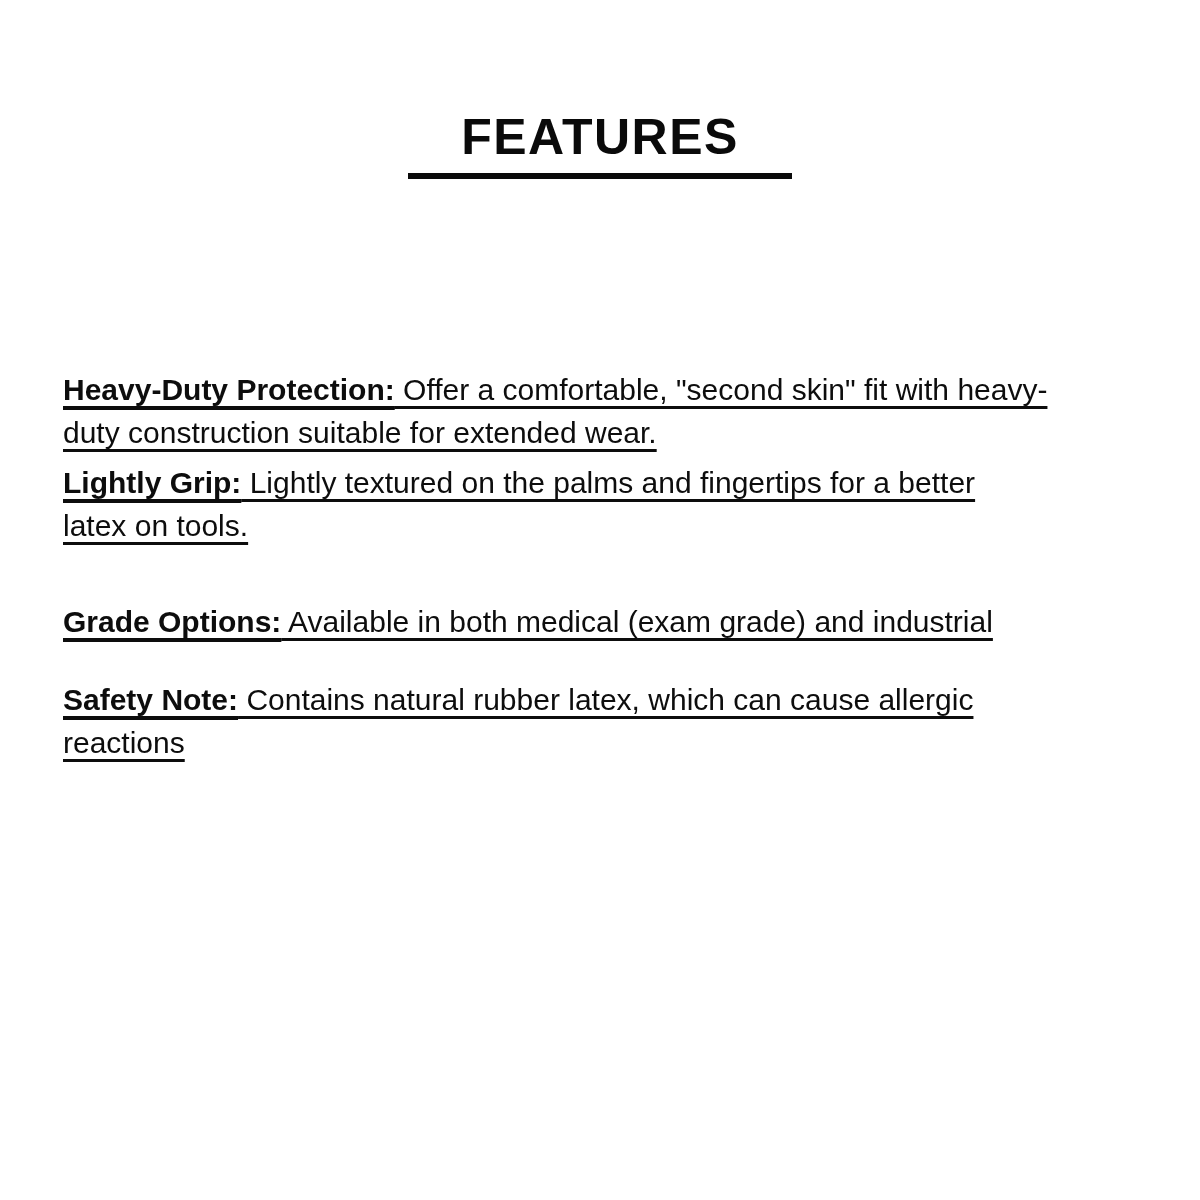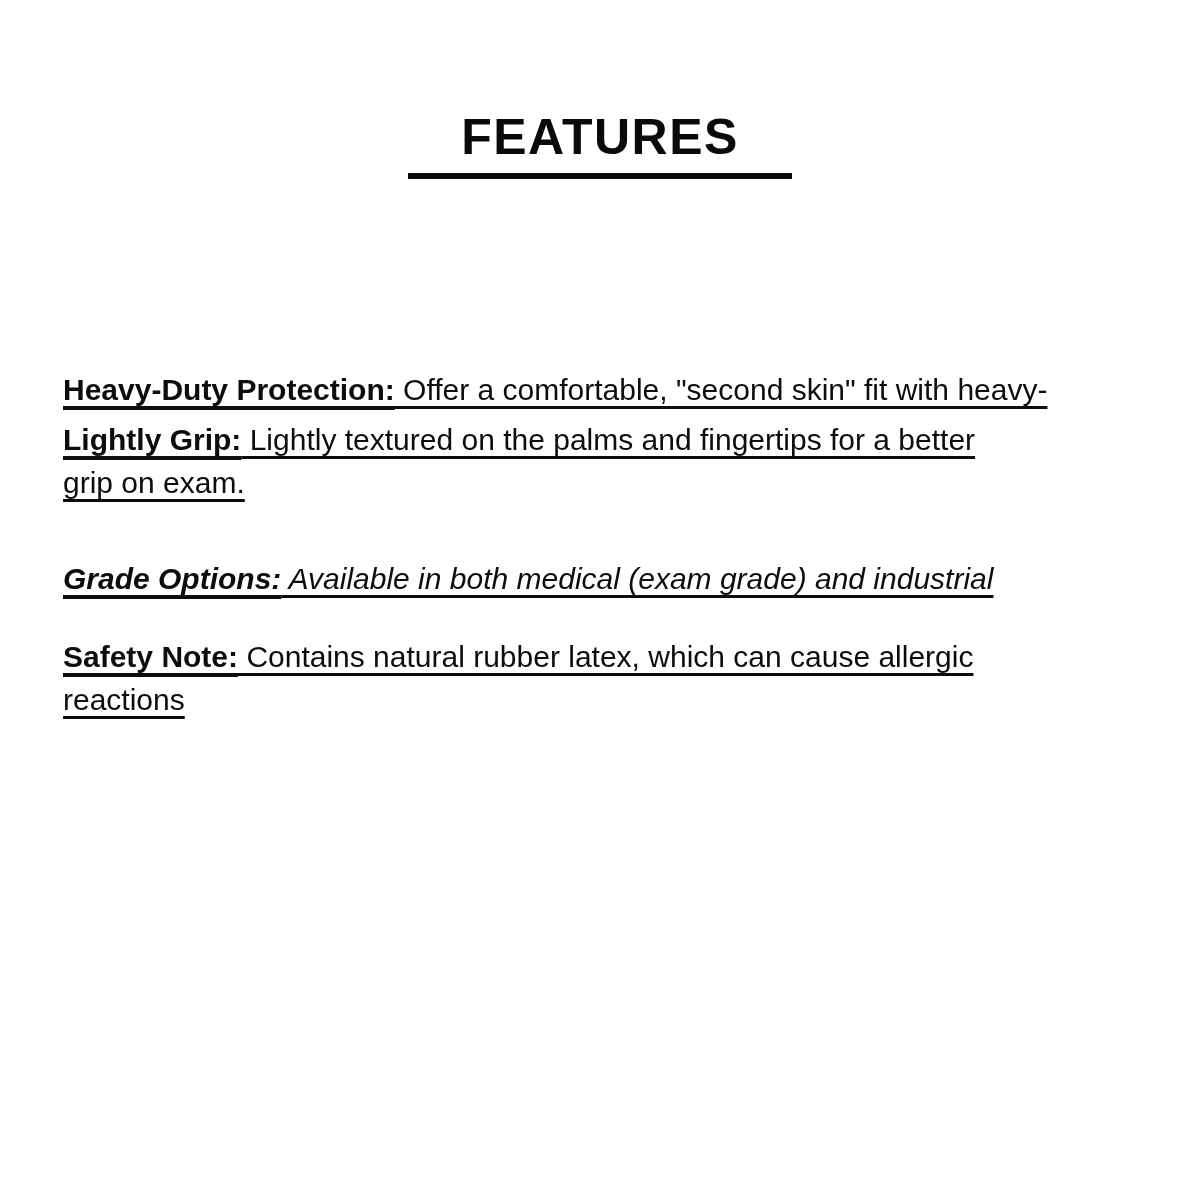--- a/index.html
+++ b/index.html
@@ -48,43 +48,43 @@
     font-size: 30px;
     line-height: 43px;
     white-space: nowrap;
     text-decoration: underline;
     text-decoration-thickness: 2.5px;
     text-underline-offset: 6px;
     text-decoration-skip-ink: none;
     color: #0d0d0d;
   }
   .feature.gap-large { margin-bottom: 53px; }
-  .feature.gap-medium { margin-bottom: 35px; font-style: italic; }
+  .feature.gap-medium { margin-bottom: 35px; }
   .feature.gap-none { margin-bottom: 0; }
   .lbl {
     font-weight: 700;
     text-decoration: underline;
     text-decoration-thickness: 3.5px;
     text-underline-offset: 6px;
     text-decoration-skip-ink: none;
     margin-top: 40px;
   }
 </style>
 </head>
 <body>
 
 <div class="canvas">
 
   <h1 class="title">FEATURES</h1>
   <div class="title-rule"></div>
 
   <div class="content">
 
-    <p class="feature"><span class="lbl">Heavy-Duty Protection:</span><span> Offer a comfortable, "second skin" fit with heavy-</span><br></p>
+    <p class="feature"><span class="lbl">Heavy-Duty Protection:</span><span> Offer a comfortable, "second skin" fit with heavy-</span><br><span>duty construction suitable for extended wear.</span></p>
 
-    <p class="feature gap-large"><span class="lbl">Lightly Grip:</span><span> Lightly textured on the palms and fingertips for a better</span><br><span>grip on exam.</span></p>
+    <p class="feature gap-large"><span class="lbl">Lightly Grip:</span><span> Lightly textured on the palms and fingertips for a better</span><br><span>latex on tools.</span></p>
 
     <p class="feature gap-medium"><span class="lbl">Grade Options:</span><span> Available in both medical (exam grade) and industrial</span><br></p>
 
     <p class="feature gap-none"><span class="lbl">Safety Note:</span><span> Contains natural rubber latex, which can cause allergic</span><br><span>reactions</span></p>
 
   </div>
 </div>
 
 </body></html>

